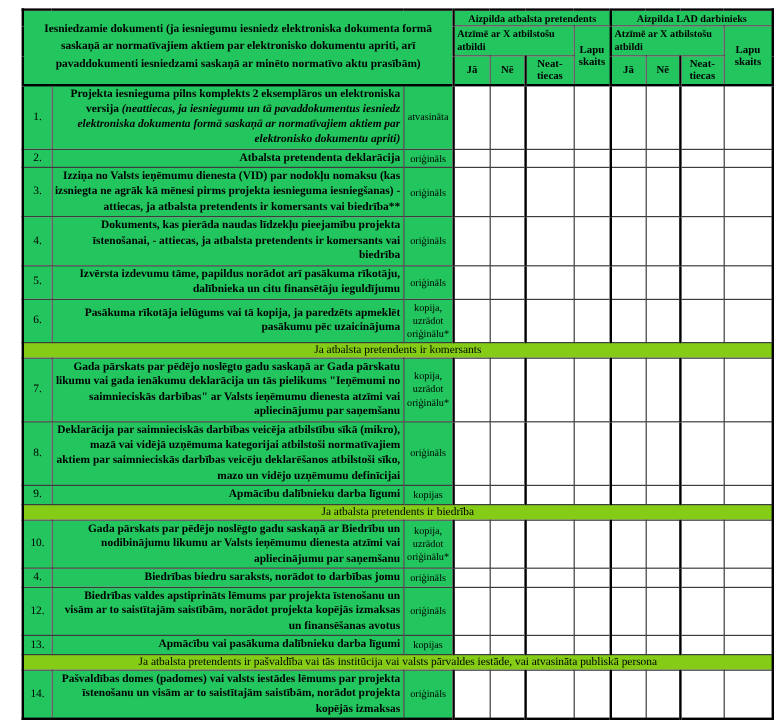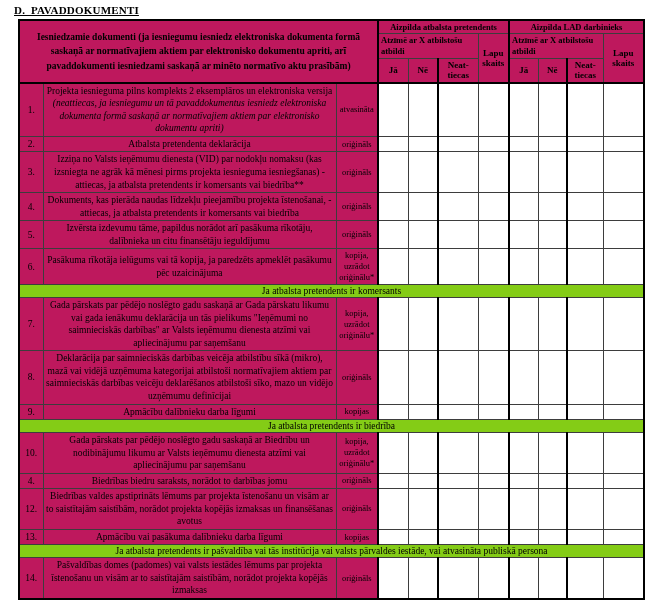--- a/index.html
+++ b/index.html
@@ -36,21 +36,21 @@
     margin-top: 3px;
     border: 2px solid #000;
   }
   table.doc th, table.doc td {
     border: 1px solid #3d3d3d;
     padding: 1px 2px;
     vertical-align: middle;
     overflow: hidden;
   }
   thead { border-bottom: 2px solid #000; }
-  .gray { background: #be185d; }
+  .gray { background: #22c55e; }
   .ans  { background: #ffffff; }
   .bl2  { border-left: 2px solid #000 !important; }
 
   .doc-head {
     font-size: 9.5px;
     font-weight: bold;
     text-align: center;
     line-height: 1.5;
     padding: 4px 10px;
   }
@@ -76,23 +76,23 @@
     padding: 1px 0;
   }
   .num-cell {
     font-size: 9.5px;
     text-align: center;
     font-weight: normal;
   }
   .desc-cell {
     font-size: 9.5px;
     line-height: 1.32;
-    text-align: center;
+    text-align: right;
     padding: 1px 3px;
-    font-weight: normal;
+    font-weight: bold;
   }
   .desc-cell .it { font-style: italic; }
   .type-cell {
     font-size: 8.5px;
     text-align: center;
     line-height: 1.3;
     padding: 1px 1px;
     font-weight: normal;
   }
   .section-cell {
@@ -100,21 +100,20 @@
     font-weight: normal;
     text-align: center;
     background: #84cc16;
     padding: 1px 2px;
   }
 </style>
 </head>
 <body>
 
 <div class="page">
-  <div class="h1">D.  PAVADDOKUMENTI</div>
 
   <table class="doc">
     <colgroup>
       <col style="width:24px">
         <col style="width:293px">
         <col style="width:42px">
       <col style="width:30px">
         <col style="width:30px">
         <col style="width:40px">
         <col style="width:31px">

